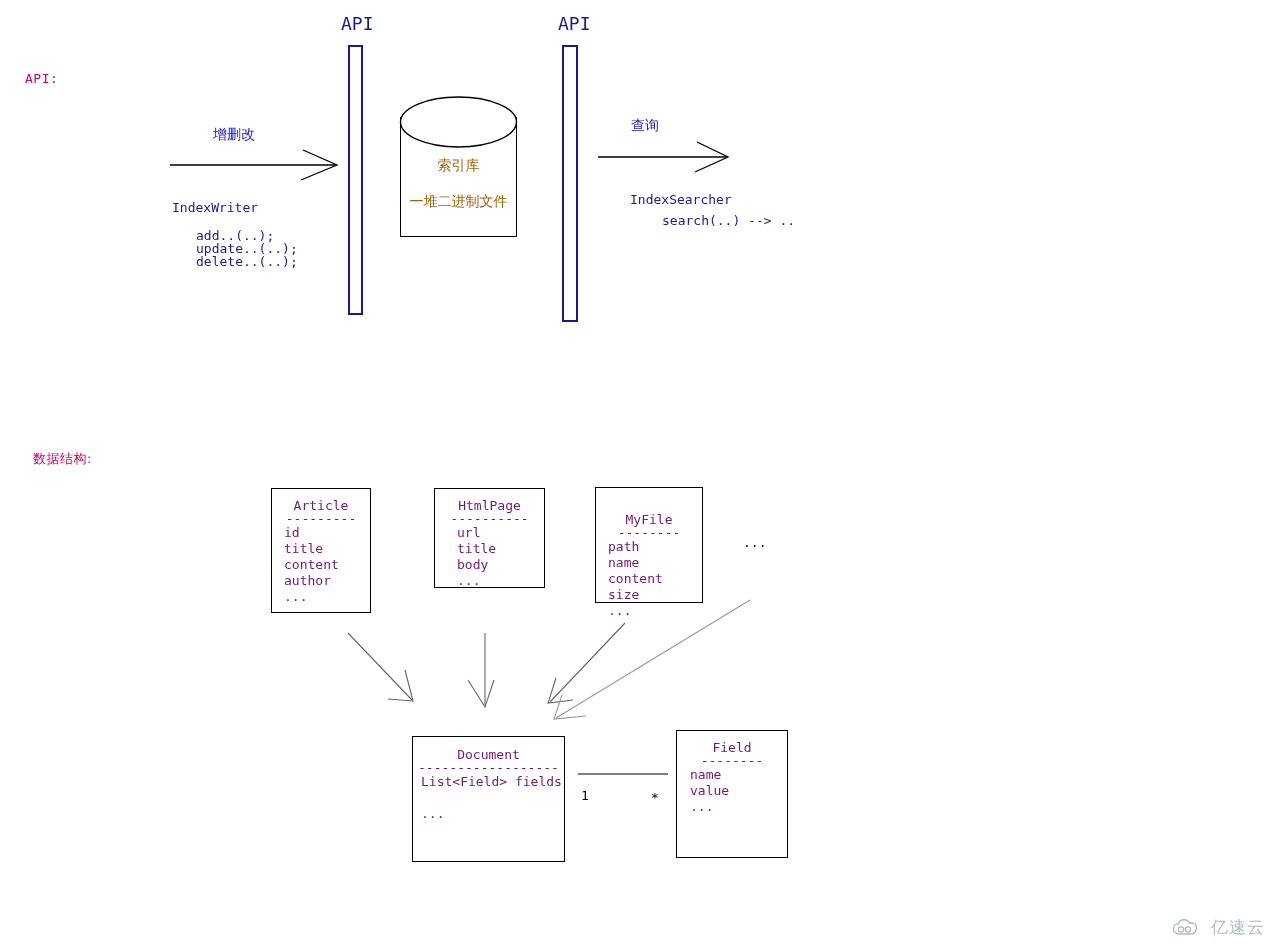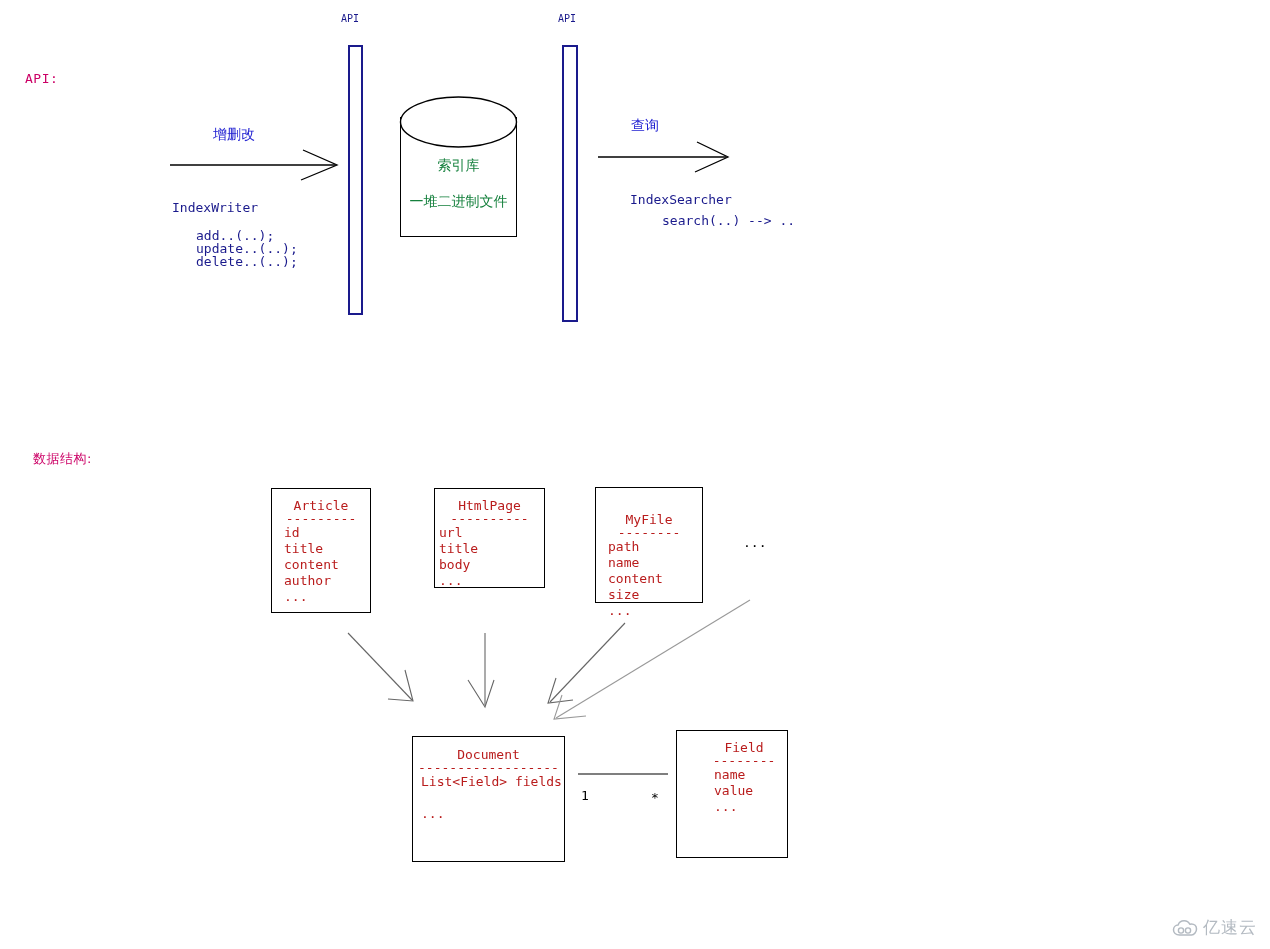--- a/index.html
+++ b/index.html
@@ -30,21 +30,21 @@
 
   
   .api-bar {
     border: 2px solid #1a1a8c;
     background: #ffffff;
     box-sizing: border-box;
   }
   .api-bar-label {
     color: #1a1a8c;
     font-family: "DejaVu Sans Mono", monospace;
-    font-size: 10px;
+    font-size: 18px;
     white-space: nowrap;
   }
 
   
   .blue-text {
     color: #1a1a8c;
     font-family: "DejaVu Sans Mono", monospace;
     font-size: 13px;
     white-space: pre;
     line-height: 13px;
@@ -60,34 +60,34 @@
   .cyl-body {
     border-left: 1.5px solid #000;
     border-right: 1.5px solid #000;
     border-bottom: 1.5px solid #000;
     background: #ffffff;
     box-sizing: border-box;
   }
   .cyl-text {
     font-family: "DejaVu Sans", sans-serif;
     font-size: 14px;
-    color: #15803d;
+    color: #a16207;
     text-align: center;
     white-space: nowrap;
   }
 
   
   .uml-box {
     border: 1.5px solid #000;
     background: #ffffff;
     box-sizing: border-box;
     font-family: "DejaVu Sans Mono", monospace;
     font-size: 13px;
     line-height: 16px;
-    color: #b91c1c;
+    color: #701a75;
   }
   .uml-title {
     text-align: center;
     white-space: pre;
   }
   .uml-sep {
     white-space: pre;
     text-align: center;
     line-height: 10px;
     height: 11px;
@@ -100,22 +100,22 @@
   
   .mult {
     font-family: "DejaVu Sans Mono", monospace;
     font-size: 13px;
     color: #000;
   }
 
   
   .watermark {
     display: flex;
-    align-items: flex-end;
-    gap: 5px;
+    align-items: center;
+    gap: 13px;
     opacity: 0.75;
   }
   .wm-text {
     font-family: "DejaVu Sans", sans-serif;
     font-size: 17px;
     color: #9aa3ad;
     letter-spacing: 1px;
     white-space: nowrap;
   }
   svg { display: block; overflow: visible; }
@@ -172,21 +172,21 @@
     <div class="uml-attrs" style="margin-left:12px;">id
 title
 content
 author
 ...</div>
   </div>
 
   <div class="abs uml-box" style="left:434px; top:488px; width:111px; height:100px;">
     <div class="uml-title" style="margin-top:9px;">HtmlPage</div>
     <div class="uml-sep" style="margin-top:0px;">----------</div>
-    <div class="uml-attrs" style="margin-left:4px;">url
+    <div class="uml-attrs" style="margin-left:22px;">url
 title
 body
 ...</div>
   </div>
 
   <div class="abs uml-box" style="left:595px; top:487px; width:108px; height:116px;">
     <div class="uml-title" style="margin-top:24px;">MyFile</div>
     <div class="uml-sep" style="margin-top:0px;">--------</div>
     <div class="uml-attrs" style="margin-left:12px;">path
 name
@@ -219,21 +219,21 @@
 
 ...</div>
   </div>
 
   <svg class="abs" style="left:578px; top:768px;" width="95" height="12">
     <line x1="0" y1="6" x2="90" y2="6" stroke="#000" stroke-width="1.2"></line>
   </svg>
   <div class="abs mult" style="left:581px; top:788px;">1</div>
   <div class="abs mult" style="left:651px; top:790px;">*</div>
 
-  <div class="abs uml-box" style="left:676px; top:730px; width:112px; height:128px;padding-left:24px;">
+  <div class="abs uml-box" style="left:676px; top:730px; width:112px; height:128px;">
     <div class="uml-title" style="margin-top:9px;">Field</div>
     <div class="uml-sep" style="margin-top:0px;">--------</div>
     <div class="uml-attrs" style="margin-left:13px;">name
 value
 ...</div>
   </div>
 
   <div class="abs watermark" style="left:1172px; top:916px;">
     <svg width="26" height="20" viewBox="0 0 26 20">
       <path d="M7.5 16 C3.8 16 1.5 13.6 1.5 10.8 C1.5 8.2 3.5 6.1 6.1 6.0 C6.9 3.4 9.3 1.7 12.1 1.7

